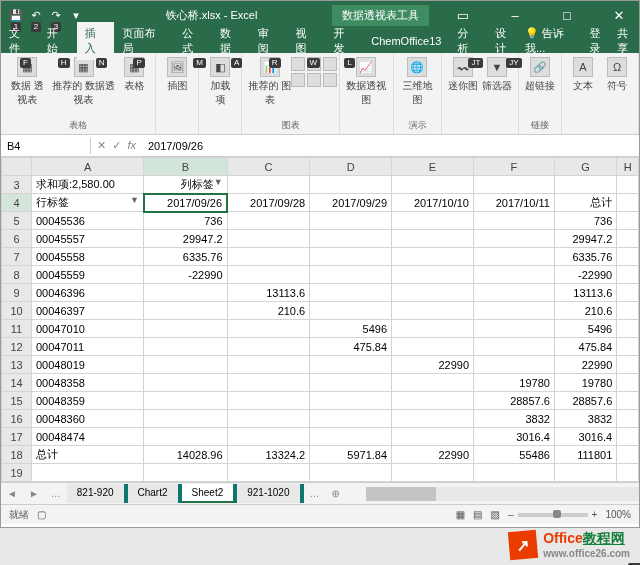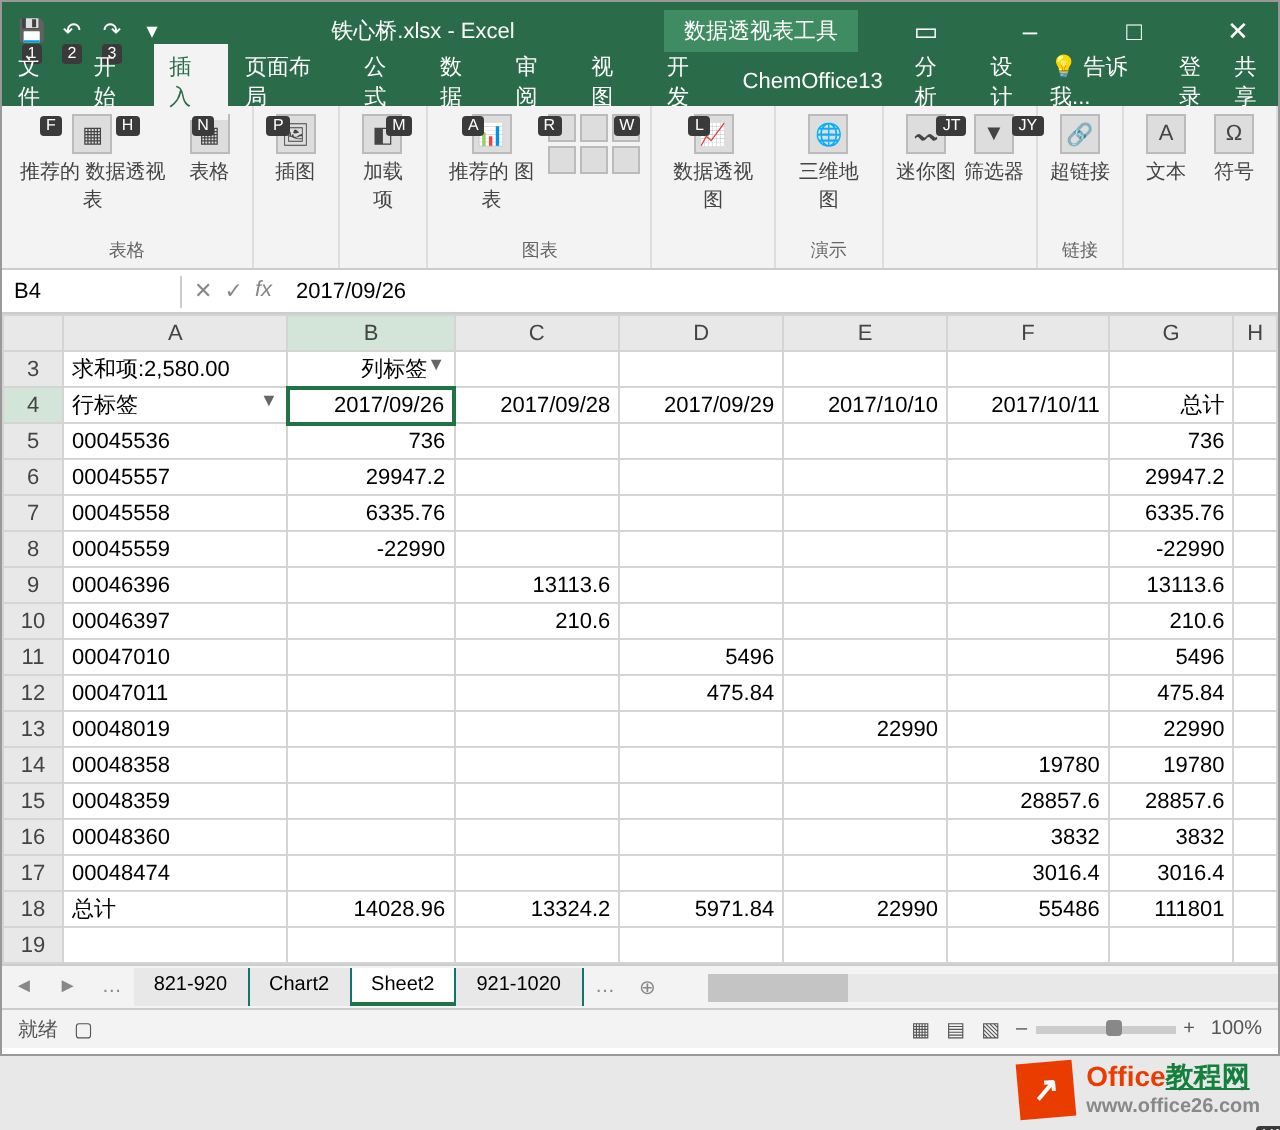--- a/index.html
+++ b/index.html
@@ -35,21 +35,21 @@
 table.grid th, table.grid td { border: 1px solid #d4d4d4; height: 18px; padding: 0 4px; white-space: nowrap; }
 table.grid th { background: #e8e8e8; font-weight: normal; color: #444; text-align: center; }
 table.grid th.rowh { width: 30px; }
 table.grid td { text-align: right; }
 table.grid td.lefttxt { text-align: left; }
 .selcell { border: 2px solid #217346 !important; }
 .colh.sel, .rowh.sel { background: #d3e5d9; }
 .dropdown { float: right; color: #666; font-size: 9px; }
 .sheet-tabs { height: 22px; background: #f3f3f3; border-top: 1px solid #ccc; display: flex; align-items: center; font-size: 10px; }
 .sheet-tabs .nav { padding: 0 6px; color: #888; }
-.sheet-tabs .stab { padding: 3px 10px; border-right: 1px solid #0f766e; background: #e8e8e8; }
+.sheet-tabs .stab { padding: 3px 10px; border-right: 4px solid #0f766e; background: #e8e8e8; }
 .sheet-tabs .stab.active { background: #fff; border-bottom: 2px solid #217346; }
 .sheet-tabs .hscroll { flex: 1; margin-left: 20px; height: 14px; background: #e8e8e8; position: relative; }
 .sheet-tabs .hscroll .thumb { position: absolute; left: 0; width: 70px; height: 100%; background: #c4c4c4; }
 .statusbar { height: 20px; background: #f3f3f3; display: flex; align-items: center; font-size: 10px; color: #555; padding: 0 8px; border-top: 1px solid #ccc; }
 .statusbar .right { margin-left: auto; display: flex; align-items: center; gap: 8px; }
 .zoom { display: flex; align-items: center; gap: 4px; }
 .zoom .track { width: 70px; height: 4px; background: #ccc; position: relative; }
 .zoom .track .dot { position: absolute; left: 50%; top: -3px; width: 8px; height: 8px; background: #888; border-radius: 2px; }
 .watermark { position: absolute; right: 10px; bottom: 6px; display: flex; align-items: center; gap: 6px; font-size: 14px; font-weight: bold; }
 .watermark .o { width: 28px; height: 28px; background: #eb3c00; color: #fff; display: flex; align-items: center; justify-content: center; font-size: 16px; transform: rotate(-5deg); }
@@ -96,20 +96,25 @@
       <span>登录</span>
       <span><span>共享</span><span class="keytip">Y1</span></span>
     </div>
   </div>
 
   <div class="ribbon">
     <div class="rgroup">
       <div class="btns">
         <div class="rbtn">
             <div class="ricon">▦</div>
+            <span>数据
+透视表</span>
+          </div>
+        <div class="rbtn">
+            <div class="ricon">▦</div>
             <span>推荐的
 数据透视表</span>
           </div>
         <div class="rbtn">
             <div class="ricon">▦</div>
             <span>表格</span>
           </div>
       </div>
       <div class="rlabel">表格</div>
     </div>

